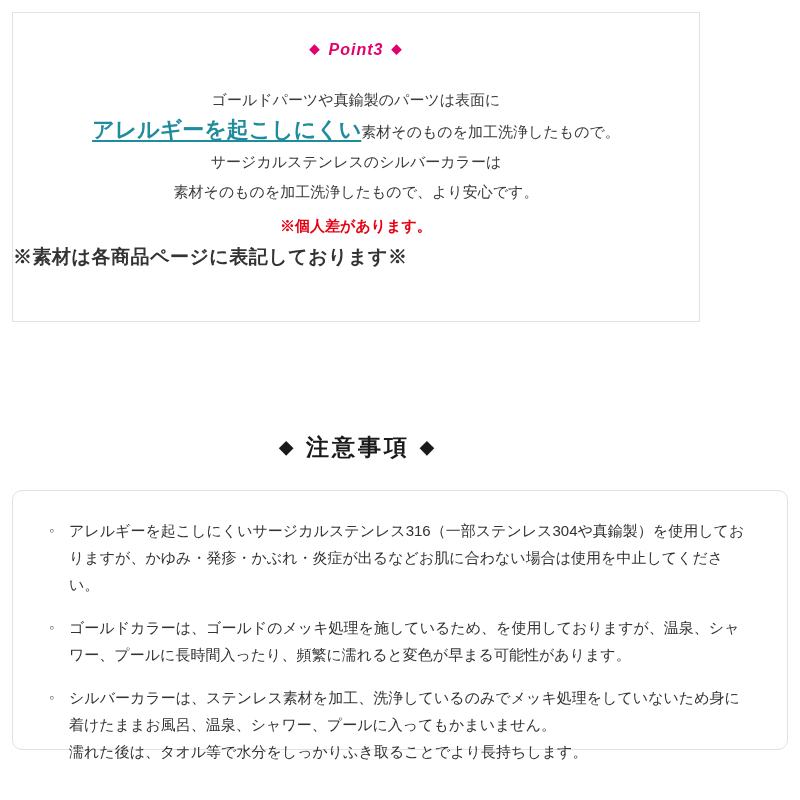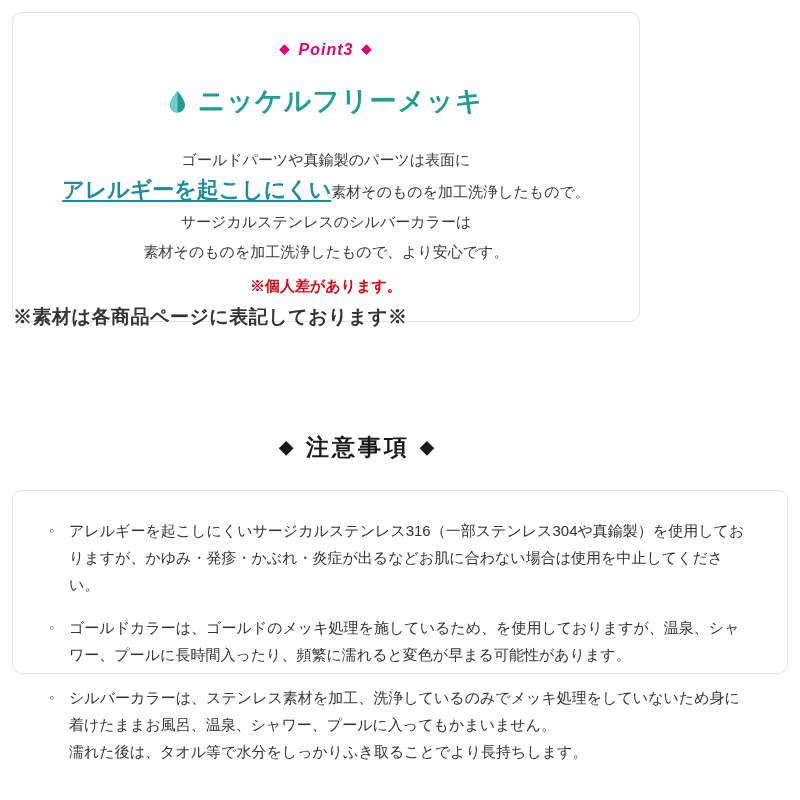--- a/index.html
+++ b/index.html
@@ -19,25 +19,25 @@
     width: 800px;
     height: 800px;
     box-sizing: border-box;
   }
 
   
   .point-card {
     position: absolute;
     left: 12px;
     top: 12px;
-    width: 628px;
+    width: 688px;
     height: 310px;
     box-sizing: border-box;
     border: 1px solid #e2e2e2;
-    border-radius: 10px;
+    border-radius: 0;
     background: #ffffff;
   }
   .point-label {
     text-align: center;
     margin-top: 28px;
     font-size: 16px;
     font-weight: bold;
     font-style: italic;
     color: #e2006c;
     letter-spacing: 1px;
@@ -116,21 +116,21 @@
     font-size: 18px;
     margin: 0 10px;
     vertical-align: 2px;
   }
 
   .caution-card {
     position: absolute;
     left: 12px;
     top: 490px;
     width: 776px;
-    height: 184px;
+    height: 260px;
     box-sizing: border-box;
     border: 1px solid #e2e2e2;
     border-radius: 10px;
     background: #ffffff;
     padding: 26px 36px 0 34px;
   }
   ul.caution-list {
     list-style: none;
     margin: 0;
     padding: 0;
@@ -156,28 +156,20 @@
 <body>
 
 <div class="page">
 
   <div class="point-card">
 
     <div class="point-label">
       <span class="diamond">◆</span><span>Point3</span><span class="diamond">◆</span>
     </div>
 
-    <div class="headline">
-      <span class="drop-icon">
-        <svg width="17" height="22" viewBox="0 0 17 22">
-          <path d="M8.5 0 C8.5 0 1 8.5 1 14 C1 18.4 4.4 21.6 8.5 21.6 C12.6 21.6 16 18.4 16 14 C16 8.5 8.5 0 8.5 0 Z" fill="#1f9e96"></path>
-          <path d="M8.5 0 C8.5 0 1 8.5 1 14 C1 18.4 4.4 21.6 8.5 21.6 Z" fill="#6fd0cb"></path>
-        </svg>
-      </span><span>ニッケルフリーメッキ</span>
-    </div>
 
     <div class="body-lines">
       <div class="ln">ゴールドパーツや真鍮製のパーツは表面に</div>
       <div class="ln">
         <a class="emph-link" href="#">アレルギーを起こしにくい</a><span>素材そのものを加工洗浄したもので。</span>
       </div>
       <div class="ln">サージカルステンレスのシルバーカラーは</div>
       <div class="ln">素材そのものを加工洗浄したもので、より安心です。</div>
     </div>
 

